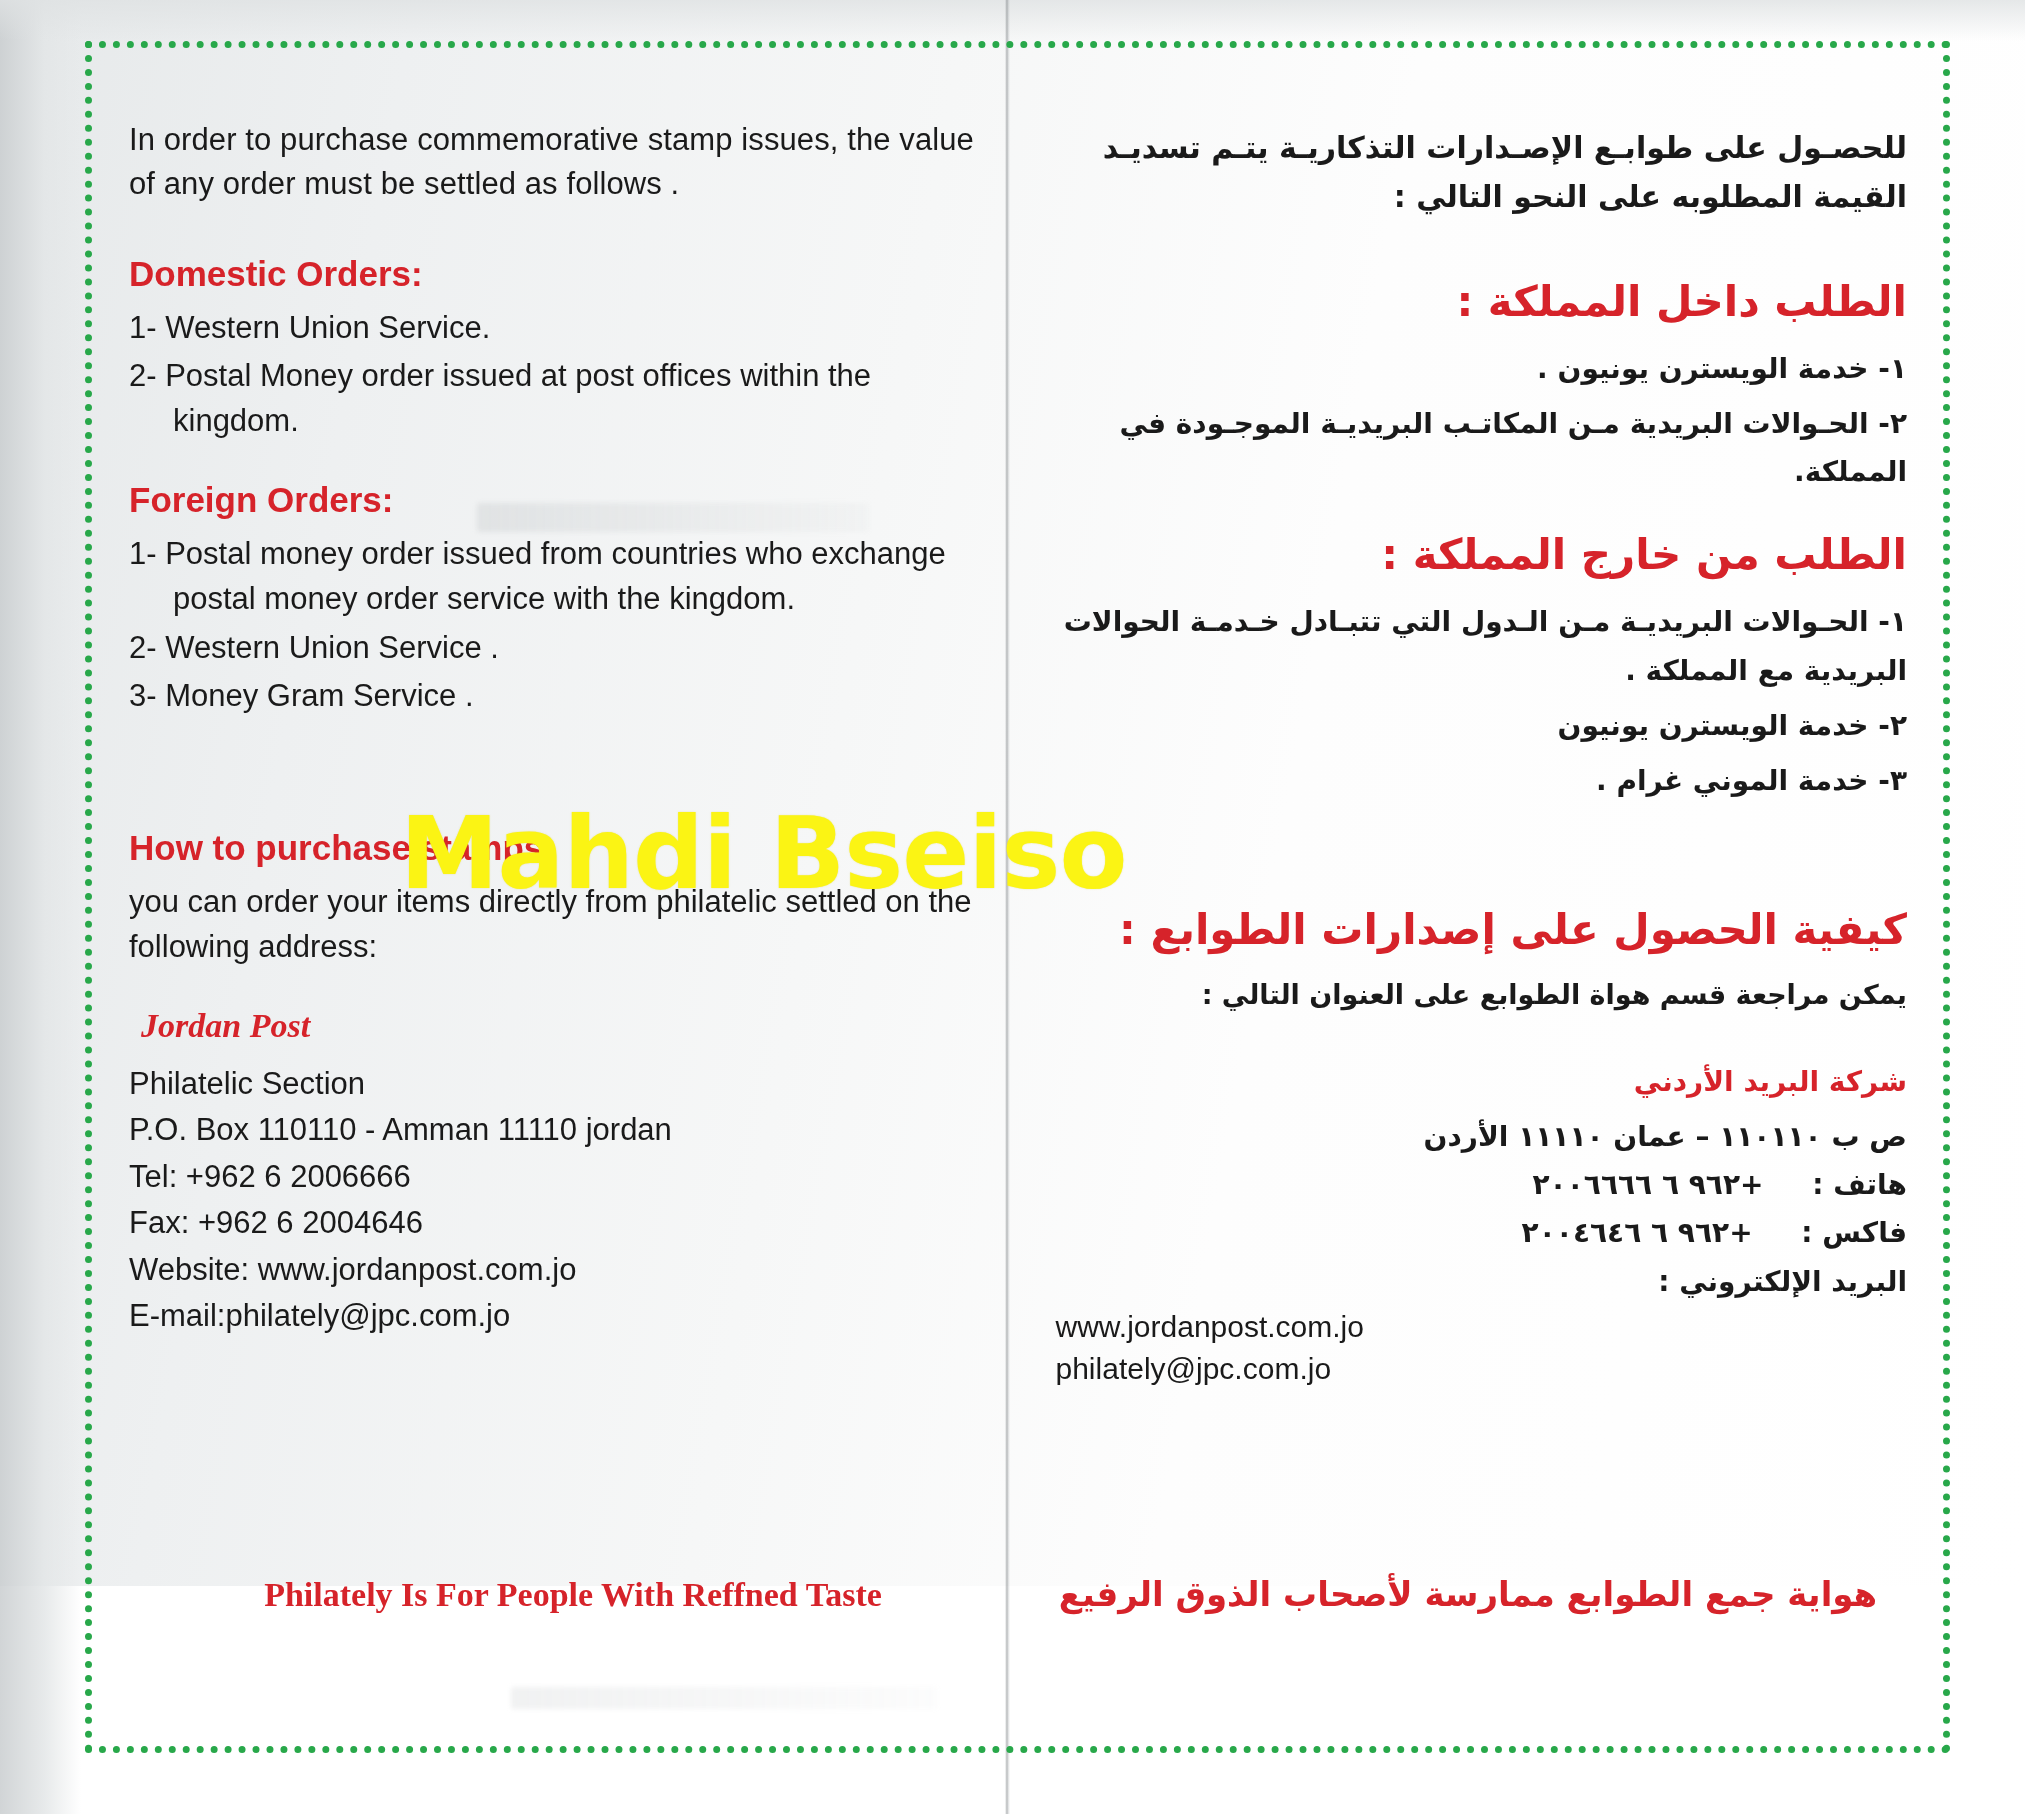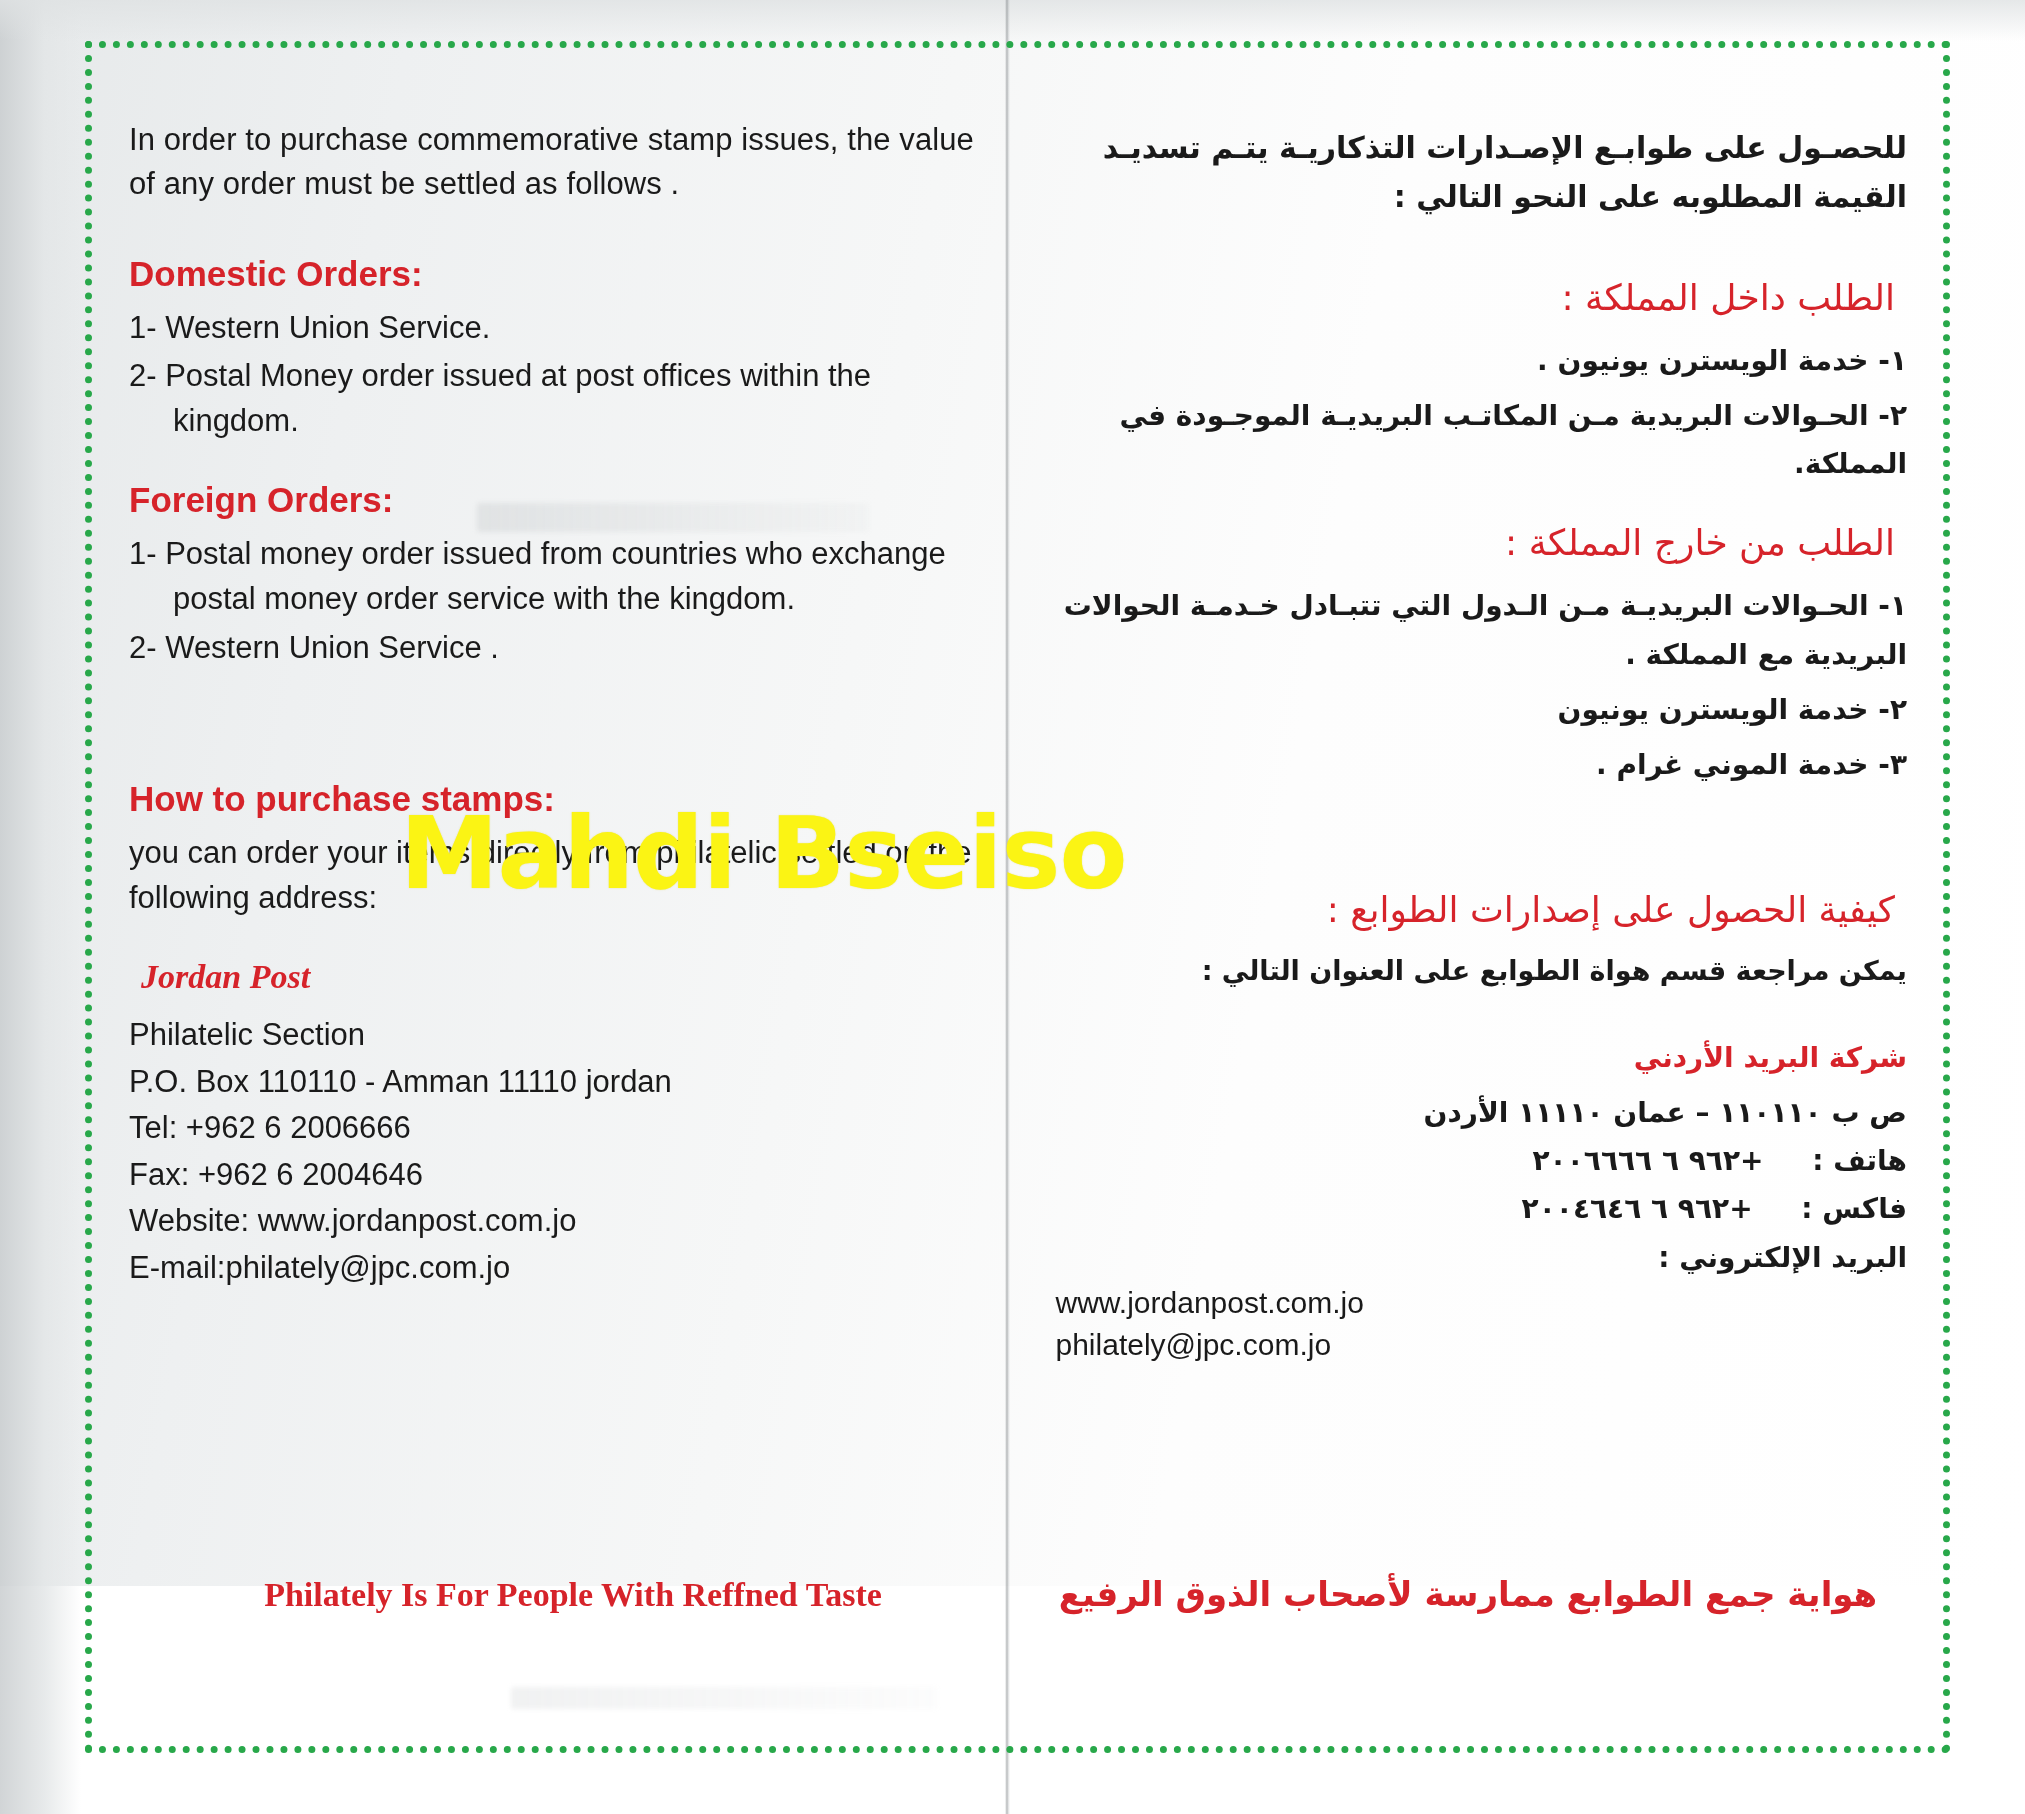--- a/index.html
+++ b/index.html
@@ -134,23 +134,23 @@
   
   .ar-intro {
     font-size: 30px;
     line-height: 1.62;
     margin: 0 0 56px 0;
     font-weight: bold;
     font-family: "DejaVu Sans", sans-serif;
   }
   .ar-head {
     color: #d6232a;
-    font-weight: normal;
-    font-size: 36px;
-    margin: 0 12px 19px 0;
+    font-weight: bold;
+    font-size: 42px;
+    margin: 0 0 19px 0;
     font-family: "DejaVu Sans", sans-serif;
   }
   .ar-list {
     margin: 0 0 34px 0;
     padding: 0;
     list-style: none;
     font-size: 28px;
     line-height: 1.72;
     font-weight: bold;
     font-family: "DejaVu Sans", sans-serif;
@@ -252,20 +252,21 @@
     <h2 class="en-head sans">Domestic Orders:</h2>
     <ul class="en-list">
       <li>1- Western Union Service.</li>
       <li>2- Postal Money order issued at post offices  within the kingdom.</li>
     </ul>
 
     <h2 class="en-head sans">Foreign Orders:</h2>
     <ul class="en-list">
       <li>1- Postal money order issued from countries who exchange postal money order service  with the kingdom.</li>
       <li>2- Western Union Service .</li>
+      <li>3- Money Gram Service .</li>
     </ul>
 
     <div style="height:73px"></div>
 
     <h2 class="en-head sans">How to purchase stamps:</h2>
     <p class="en-para">you can order your items directly from philatelic settled on the following address:</p>
 
     <div>
       <div class="addr-title">Jordan Post</div>
       <div class="addr-lines">

